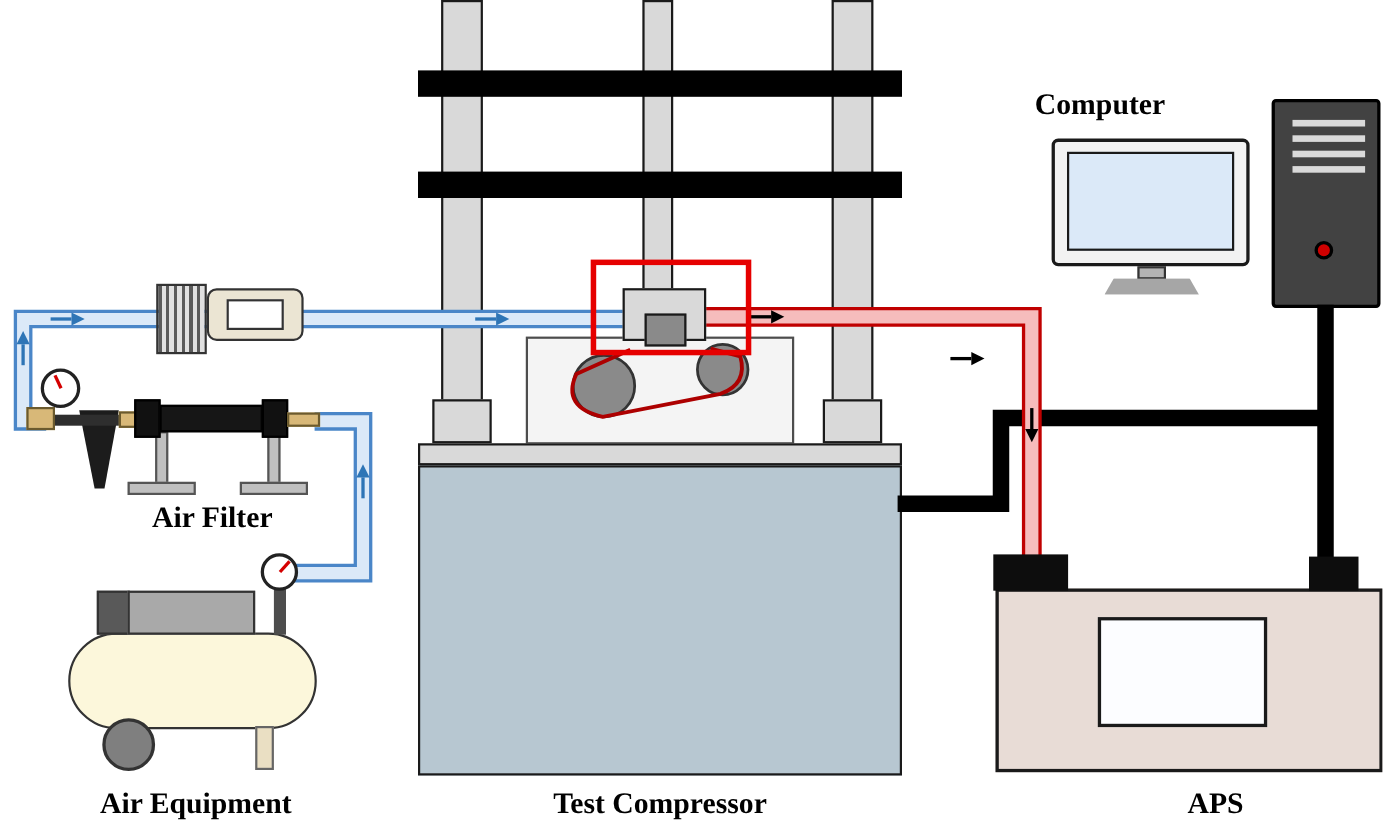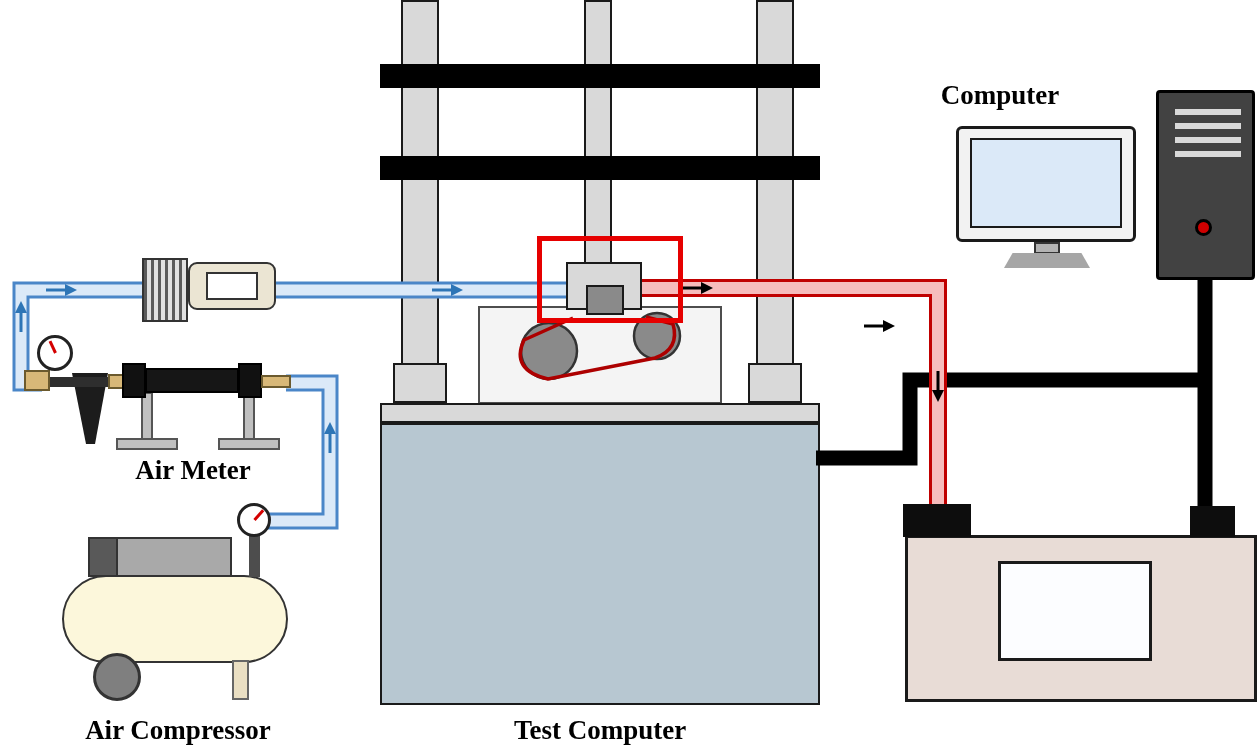--- a/index.html
+++ b/index.html
@@ -149,18 +149,19 @@
     <div class="needle" style="transform:rotate(-25deg);"></div>
   </div>
 
   <div class="gauge" style="left:237px;top:503px;width:34px;height:34px;">
     <div class="needle" style="transform:rotate(42deg);"></div>
   </div>
 
   <div class="abs connector" style="left:903px;top:504px;width:68px;height:33px;"></div>
   <div class="abs connector" style="left:1190px;top:506px;width:45px;height:31px;"></div>
 
-  <div class="lbl" style="left:93px;top:455px;width:200px;">Air Meter</div>
-  <div class="lbl" style="left:38px;top:715px;width:280px;">Air Compressor</div>
-  <div class="lbl" style="left:445px;top:715px;width:310px;">Test Computer</div>
+  <div class="lbl" style="left:93px;top:455px;width:200px;">Air Filter</div>
+  <div class="lbl" style="left:38px;top:715px;width:280px;">Air Equipment</div>
+  <div class="lbl" style="left:445px;top:715px;width:310px;">Test Compressor</div>
   <div class="lbl" style="left:900px;top:80px;width:200px;">Computer</div>
+  <div class="lbl" style="left:1040px;top:715px;width:130px;">APS</div>
 
 </div>
 
 </body></html>

